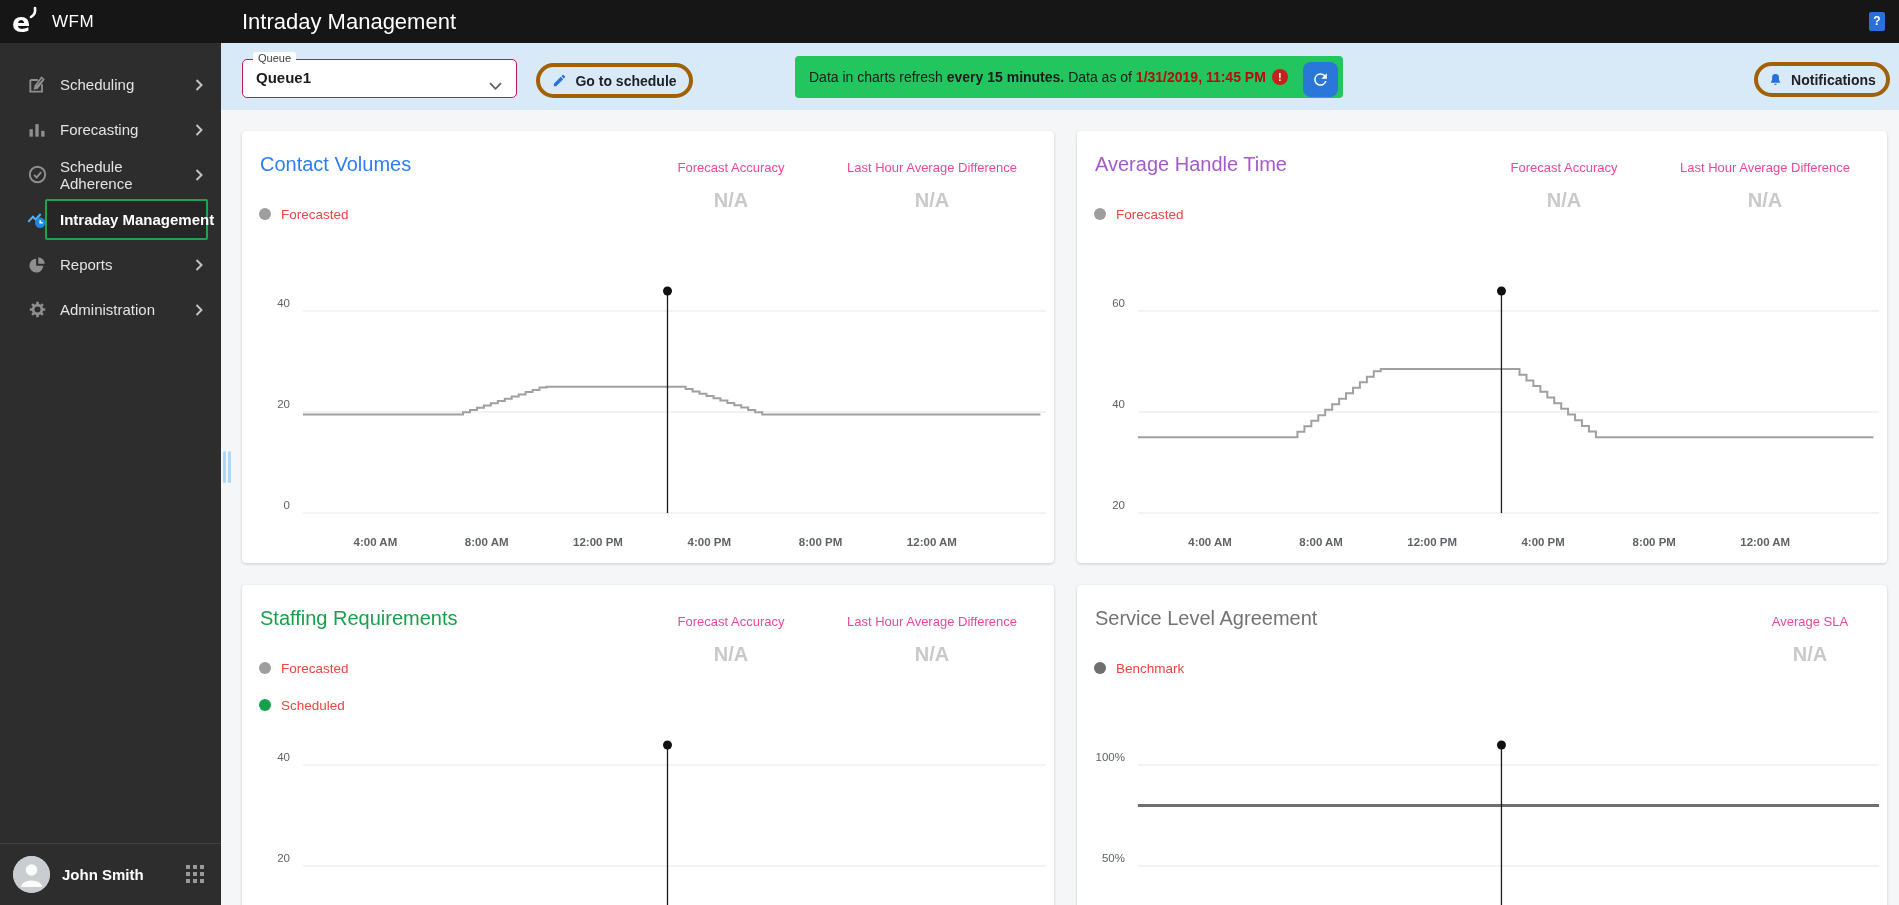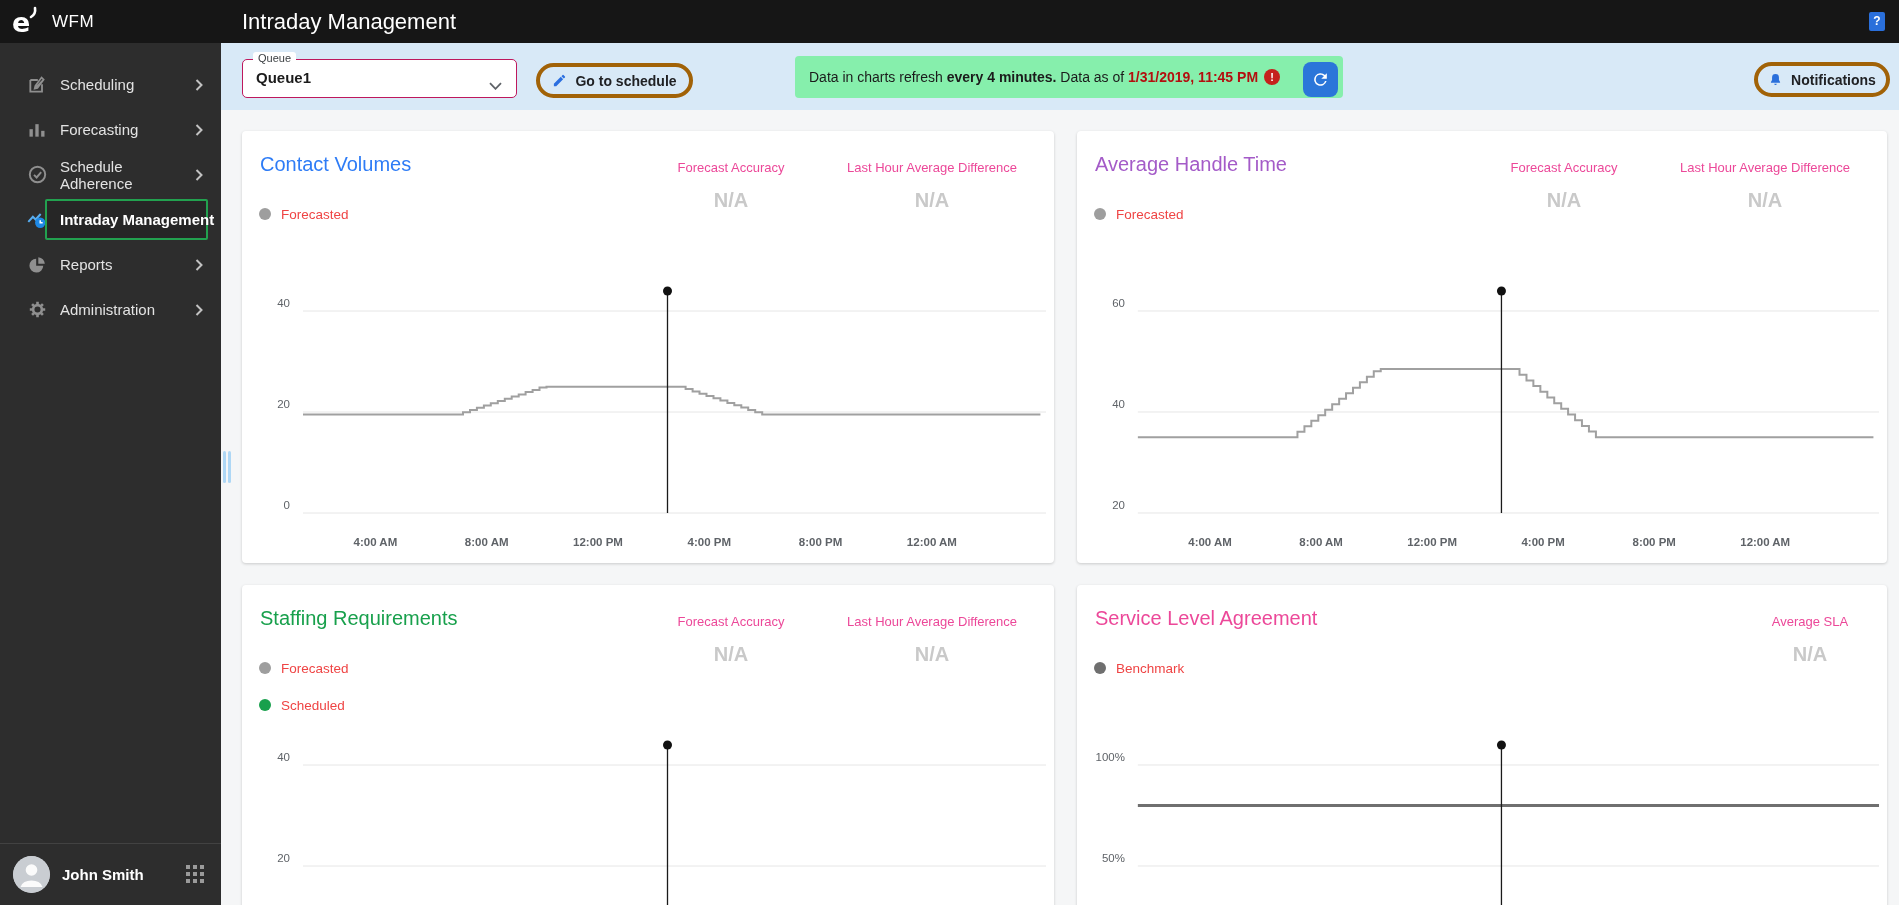--- a/index.html
+++ b/index.html
@@ -36,21 +36,21 @@
 
   .queue-field { position:absolute; left:21px; top:16px; width:275px; height:39px; background:#fff; border:1px solid #be185d; border-radius:5px; cursor:pointer; }
   .queue-label { position:absolute; left:10px; top:-8px; font-size:11px; color:#3c4043; background:#fff; padding:0 5px; border-radius:3px; }
   .queue-value { position:absolute; left:13px; top:9px; font-size:15px; font-weight:bold; color:#1b1b1b; }
   .queue-chevron { position:absolute; right:14px; top:16px; }
 
   .btn-outline { position:absolute; display:flex; align-items:center; justify-content:center; gap:8px; border:4px solid #a16207; border-radius:18px; background:transparent; cursor:pointer; font-size:14px; font-weight:bold; color:#202124; }
   .btn-schedule { left:315px; top:20px; width:157px; height:35px; }
   .btn-notifications { right:9px; top:19px; width:136px; height:35px; }
 
-  .banner { position:absolute; left:574px; top:13px; width:548px; height:42px; background:#86efac; border-radius:4px; display:flex; align-items:center; padding:0 14px; font-size:14px; color:#1b1b1b; white-space:pre; }
+  .banner { position:absolute; left:574px; top:13px; width:548px; height:42px; background:#22c55e; border-radius:4px; display:flex; align-items:center; padding:0 14px; font-size:14px; color:#1b1b1b; white-space:pre; }
   .banner b { font-weight:bold; }
   .banner .stamp { color:#b30f0f; font-weight:bold; }
   .warn-icon { width:16px; height:16px; border-radius:50%; background:#c5201c; color:#fff; font-size:11px; font-weight:bold; text-align:center; line-height:16px; margin-left:6px; flex:none; }
 
   .btn-refresh { position:absolute; left:1082px; top:19px; width:35px; height:35px; border:none; border-radius:8px; background:#2b76d9; cursor:pointer; display:flex; align-items:center; justify-content:center; }
 
   .content { position:absolute; left:0; top:67px; width:100%; height:795px; }
   .resize-handle { position:absolute; left:2px; top:341px; width:12px; height:32px; display:flex; gap:2px; cursor:col-resize; }
   .resize-handle i { width:3px; height:32px; background:#aed7f5; border-radius:2px; }
 
@@ -226,21 +226,21 @@
     <button class="btn-outline btn-schedule">
       <span style="display:flex">
         <svg width="15" height="15" viewBox="0 0 24 24">
             <path d="M3 17.25V21h3.75L17.81 9.94l-3.75-3.75L3 17.25zM20.71 7.04a1 1 0 0 0 0-1.41l-2.34-2.34a1 1 0 0 0-1.41 0l-1.83 1.83 3.75 3.75 1.83-1.83z" fill="#2b6fe0"></path>
           </svg>
       </span>
       <span>Go to schedule</span>
     </button>
 
     <div class="banner">
-      <span>Data in charts refresh </span><b>every 4 minutes.</b><span> Data as of </span><span class="stamp">1/31/2019, 11:45 PM</span>
+      <span>Data in charts refresh </span><b>every 15 minutes.</b><span> Data as of </span><span class="stamp">1/31/2019, 11:45 PM</span>
       <span class="warn-icon">!</span>
     </div>
 
     <button class="btn-refresh">
       <span style="display:flex">
         <svg width="19" height="19" viewBox="0 0 24 24">
             <path d="M17.65 6.35A8 8 0 1 0 19.73 14h-2.08A6 6 0 1 1 12 6c1.66 0 3.14.69 4.22 1.78L13 11h7V4l-2.35 2.35z" fill="#fff"></path>
           </svg>
       </span>
     </button>
@@ -375,21 +375,21 @@
             <text x="467.3" y="285" text-anchor="middle" font-size="11.5" font-weight="bold" fill="#5f6368" font-family="Liberation Sans, sans-serif">4:00 PM</text>
             <text x="578.6" y="285" text-anchor="middle" font-size="11.5" font-weight="bold" fill="#5f6368" font-family="Liberation Sans, sans-serif">8:00 PM</text>
             <text x="689.9" y="285" text-anchor="middle" font-size="11.5" font-weight="bold" fill="#5f6368" font-family="Liberation Sans, sans-serif">12:00 AM</text>
             <line x1="425.5" x2="425.5" y1="30" y2="252" stroke="#1a1a1a" stroke-width="1.3"></line>
             <circle cx="425.5" cy="30" r="4.5" fill="#111"></circle>
           </svg>
         </div>
     </div>
 
     <div class="card c3">
-      <h2 class="card-title" style="color: #ec4899;">Service Level Agreement</h2>
+      <h2 class="card-title" style="color: #737373;">Service Level Agreement</h2>
       <div class="metrics">
         <div class="metric" style="width:110px">
           <div class="lbl">Average SLA</div>
           <div class="na">N/A</div>
         </div>
       </div>
       <div class="legend">
         <div class="legend-item">
           <span class="legend-dot" style="background-color: rgb(111, 111, 111);"></span>
           <span class="legend-lbl">Benchmark</span>

